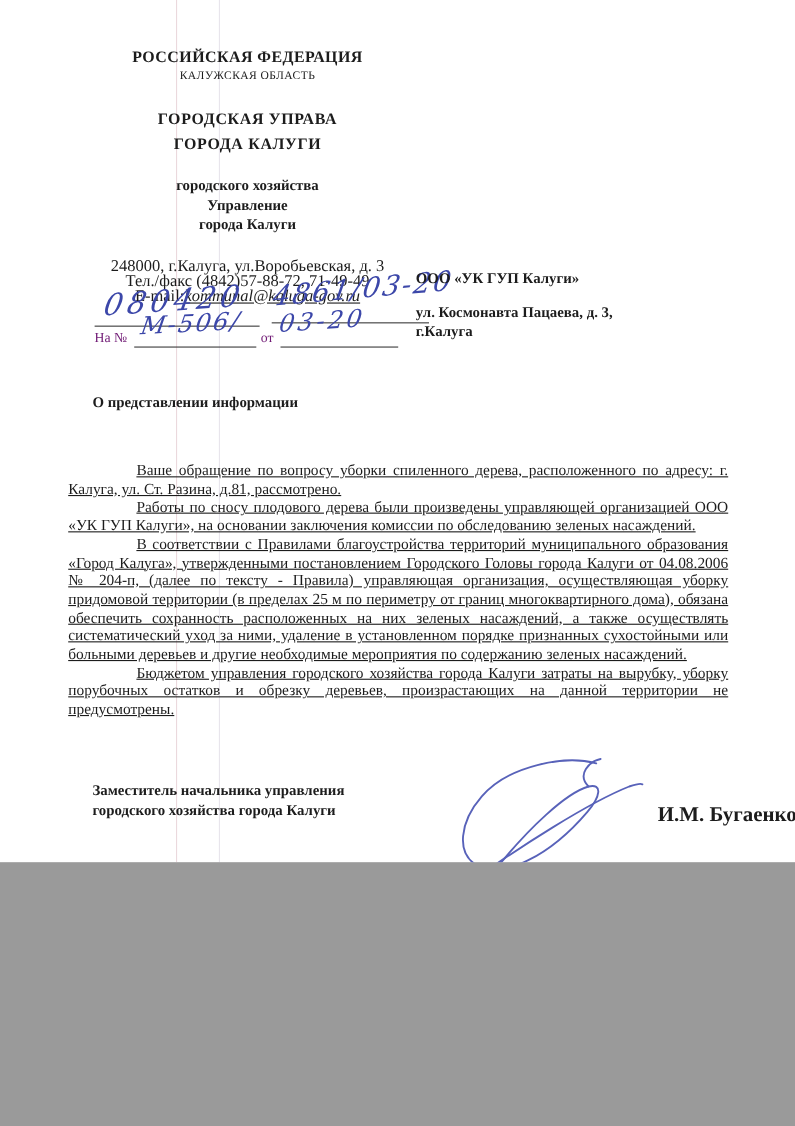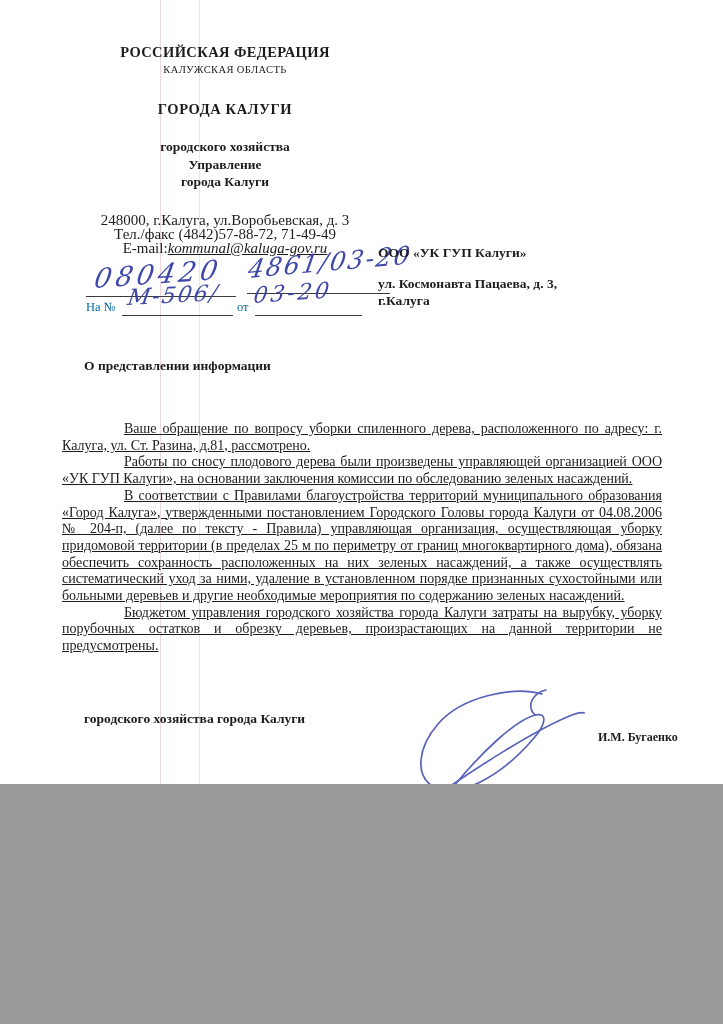--- a/index.html
+++ b/index.html
@@ -22,21 +22,21 @@
   }
   
   .letterhead{position:absolute;left:55px;top:44px;width:340px;text-align:center;}
   .lh-country{font-weight:bold;font-size:14.5px;letter-spacing:0.4px;}
   .lh-region{font-size:10.5px;margin-top:3px;letter-spacing:0.4px;}
   .lh-authority{font-weight:bold;font-size:14.5px;line-height:22px;margin-top:23px;letter-spacing:0.6px;}
   .lh-dept{font-weight:bold;font-size:13.5px;line-height:17.5px;margin-top:18px;}
   .lh-contact{font-size:15px;line-height:14px;margin-top:22px;}
   .lh-email u{text-decoration:underline;font-style:italic;}
   
-  .ref-label{position:absolute;font-size:12.5px;color:#0369a1;}
+  .ref-label{position:absolute;font-size:12.5px;color:#701a75;}
   .ref-line{position:absolute;height:1px;background:#3a3a3a;}
   .hand{
     position:absolute;
     font-family:"DejaVu Serif",serif;
     font-style:italic;
     color:#3c47a9;
     white-space:nowrap;
     transform-origin:left bottom;
     pointer-events:none;
   }
@@ -47,38 +47,39 @@
   
   .recipient{position:absolute;left:378px;top:244px;width:310px;font-weight:bold;font-size:13.5px;line-height:17px;}
   .recipient .addr{margin-top:14px;}
   
   .subject{position:absolute;left:84px;top:358px;font-weight:bold;font-size:13.5px;}
   
   .body-text{position:absolute;left:62px;top:421px;width:600px;font-size:14px;line-height:16.7px;text-align:justify;}
   .body-text p{margin:0;text-indent:62px;text-decoration:underline;}
   
   .sig-position{position:absolute;left:84px;top:710px;font-weight:bold;font-size:13.5px;line-height:18px;}
-  .sig-name{position:absolute;left:598px;top:730px;font-weight:bold;font-size:12px;white-space:nowrap;}
+  .sig-name{position:absolute;left:598px;top:730px;font-weight:bold;font-size:19px;white-space:nowrap;}
   .sig-scribble{position:absolute;left:396px;top:686px;width:198px;height:114px;}
   
   .footer{position:absolute;left:84px;top:903px;font-size:11.5px;line-height:15px;}
 </style>
 </head>
 <body>
 
 <div class="page">
 
   <div class="fold-line f1"></div>
   <div class="fold-line f2"></div>
   <div class="scan-bottom"></div>
 
   <div class="letterhead">
     <div class="lh-country">РОССИЙСКАЯ ФЕДЕРАЦИЯ</div>
     <div class="lh-region">КАЛУЖСКАЯ ОБЛАСТЬ</div>
     <div class="lh-authority">
+      <div>ГОРОДСКАЯ УПРАВА</div>
       <div>ГОРОДА КАЛУГИ</div>
     </div>
     <div class="lh-dept">
       <div>городского хозяйства</div>
       <div>Управление</div>
       <div>города Калуги</div>
     </div>
     <div class="lh-contact">
       <div>248000, г.Калуга, ул.Воробьевская, д. 3</div>
       <div>Тел./факс (4842)57-88-72, 71-49-49</div>
@@ -109,20 +110,21 @@
   <div class="subject">О представлении информации</div>
 
   <div class="body-text">
     <p>Ваше обращение по вопросу уборки спиленного дерева, расположенного по адресу: г. Калуга, ул. Ст. Разина, д.81,  рассмотрено.</p>
     <p>Работы по сносу плодового дерева были произведены управляющей организацией ООО «УК ГУП Калуги», на основании заключения комиссии по обследованию зеленых насаждений.</p>
     <p>В соответствии с Правилами благоустройства территорий муниципального образования «Город Калуга», утвержденными постановлением Городского Головы города Калуги от 04.08.2006 № 204-п, (далее по тексту - Правила) управляющая организация, осуществляющая уборку придомовой территории (в пределах 25 м по периметру от границ многоквартирного дома), обязана обеспечить сохранность расположенных на них зеленых насаждений, а также осуществлять систематический уход за ними,  удаление в установленном порядке признанных сухостойными или больными деревьев и другие необходимые мероприятия по содержанию зеленых насаждений.</p>
     <p>Бюджетом управления городского хозяйства города Калуги затраты на вырубку, уборку порубочных остатков и обрезку деревьев, произрастающих на данной территории не предусмотрены.</p>
   </div>
 
   <div class="sig-position">
+    <div>Заместитель начальника управления</div>
     <div>городского хозяйства города Калуги</div>
   </div>
 
   <svg class="sig-scribble" viewBox="0 0 198 114">
     <g fill="none" stroke="#4a55b4" stroke-width="1.7" stroke-linecap="round" opacity="0.92">
       <path d="M146 8 C 118 0 66 10 42 38 C 22 61 18 90 38 101 C 62 113 104 92 138 52 C 150 38 152 26 139 29 C 118 35 84 68 58 100 C 50 109 44 112 40 110"></path>
       <path d="M40 110 C 74 86 138 44 176 29 C 182 27 186 26 188 27"></path>
       <path d="M139 29 C 128 18 140 6 150 4"></path>
     </g>
   </svg>

